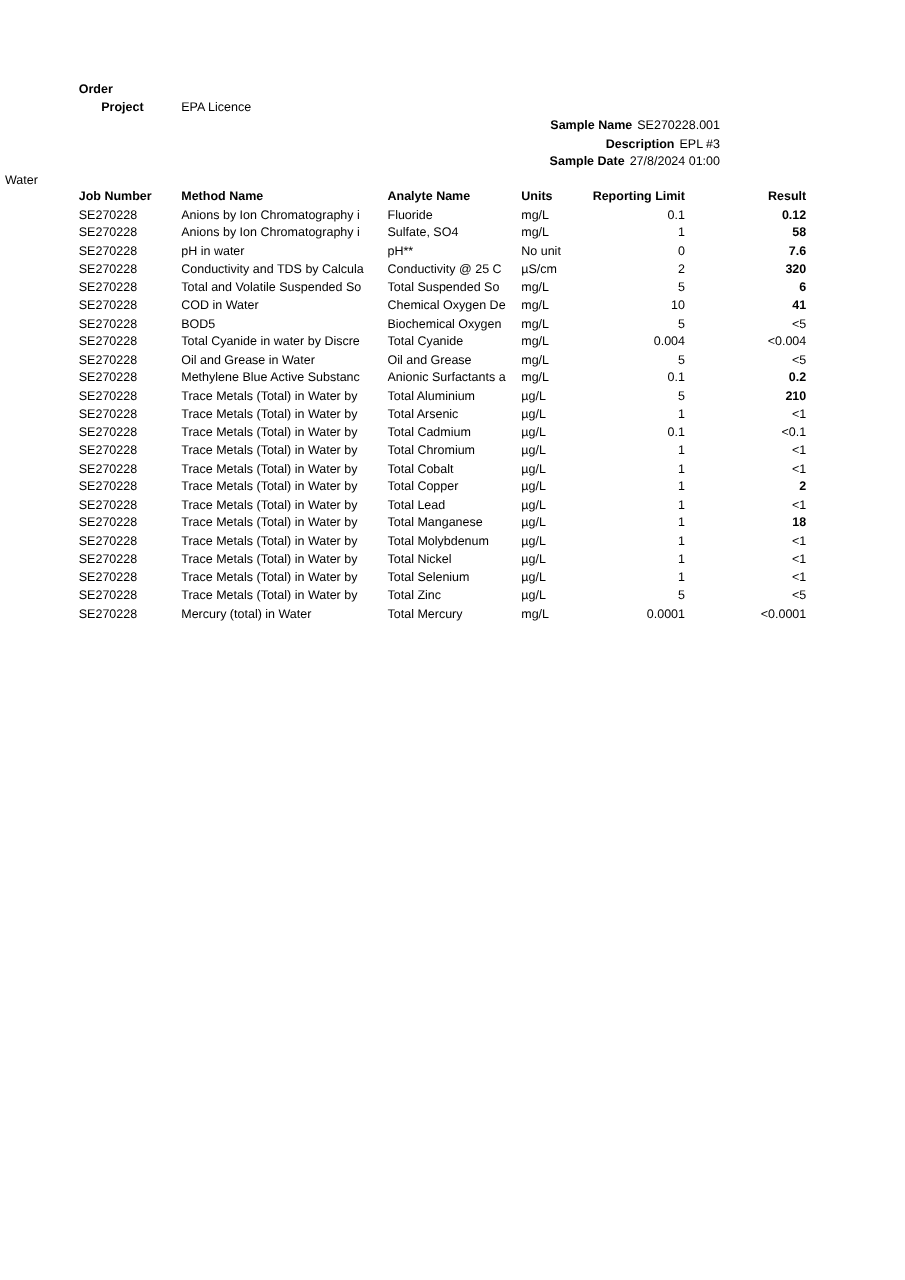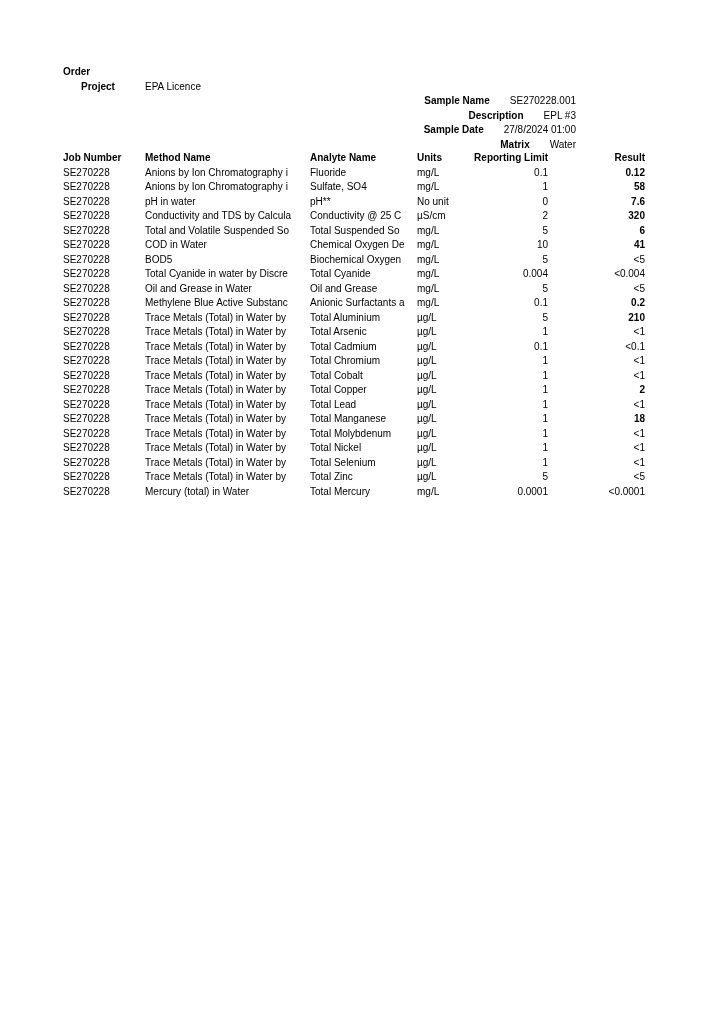--- a/index.html
+++ b/index.html
@@ -17,21 +17,21 @@
 
   
   .order-label{left:63px;top:66px;}
   .project-label{left:63px;top:81px;padding-left:18px;}
   .project-value{left:145px;top:81px;}
 
   
   .sample-info{position:absolute;left:0;top:94px;width:576px;}
   .si-row{display:flex;height:14.5px;line-height:14.5px;}
   .si-label{width:552px;text-align:right;font-weight:bold;white-space:nowrap;}
-  .si-value{margin-left:20px;white-space:nowrap;}
+  .si-value{margin-left:4px;white-space:nowrap;}
 
   
   .results-table{position:absolute;left:63px;top:151px;width:582px;}
   .tr{display:flex;height:14.5px;line-height:14.5px;}
   .td,.th{white-space:nowrap;}
   .c-job{width:82px;}
   .c-method{width:165px;}
   .c-analyte{width:105px;}
   .c-units{width:48px;padding-left:2px;box-sizing:border-box;}
   .c-limit{width:85px;text-align:right;}
@@ -57,21 +57,20 @@
     </div>
     <div class="si-row">
       <div class="si-label">Description</div>
       <div class="si-value">EPL #3</div>
     </div>
     <div class="si-row">
       <div class="si-label">Sample Date</div>
       <div class="si-value">27/8/2024 01:00</div>
     </div>
     <div class="si-row">
-      <div class="si-label">Matrix</div>
       <div class="si-value">Water</div>
     </div>
   </div>
 
   <div class="results-table">
     <div class="tr">
       <div class="th c-job">Job Number</div>
       <div class="th c-method">Method Name</div>
       <div class="th c-analyte">Analyte Name</div>
       <div class="th c-units">Units</div>

